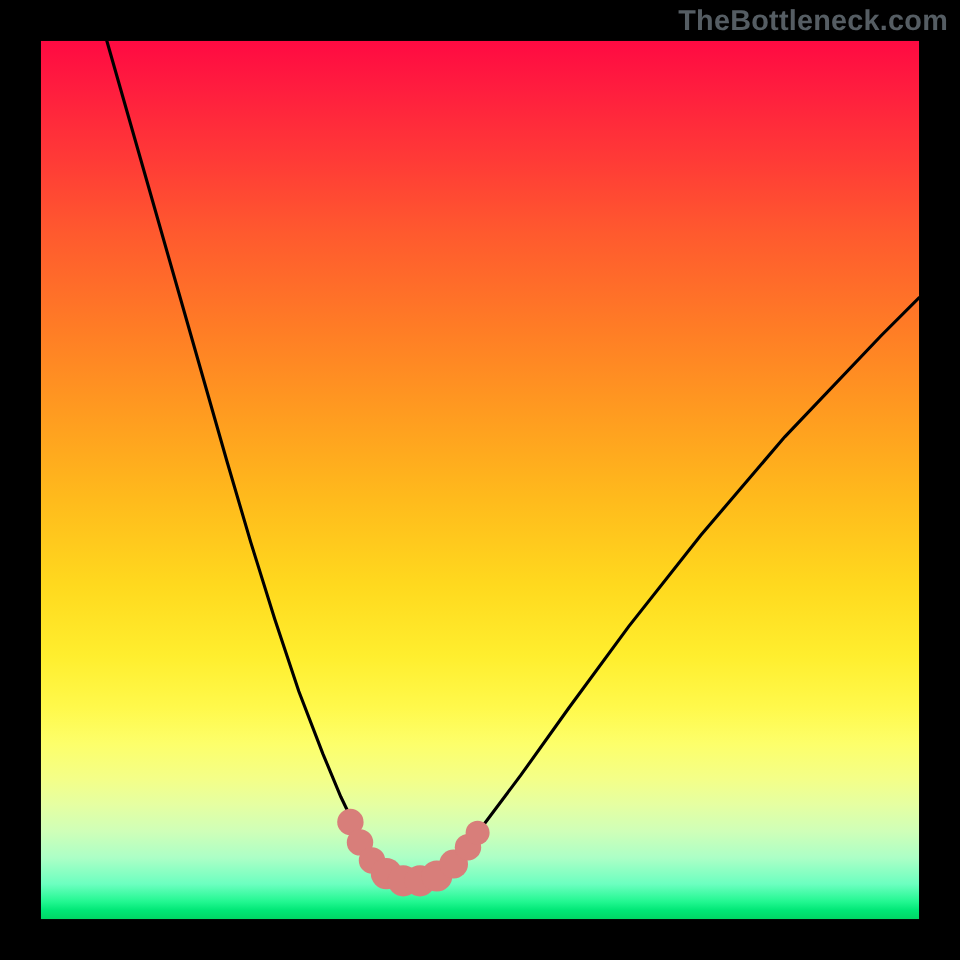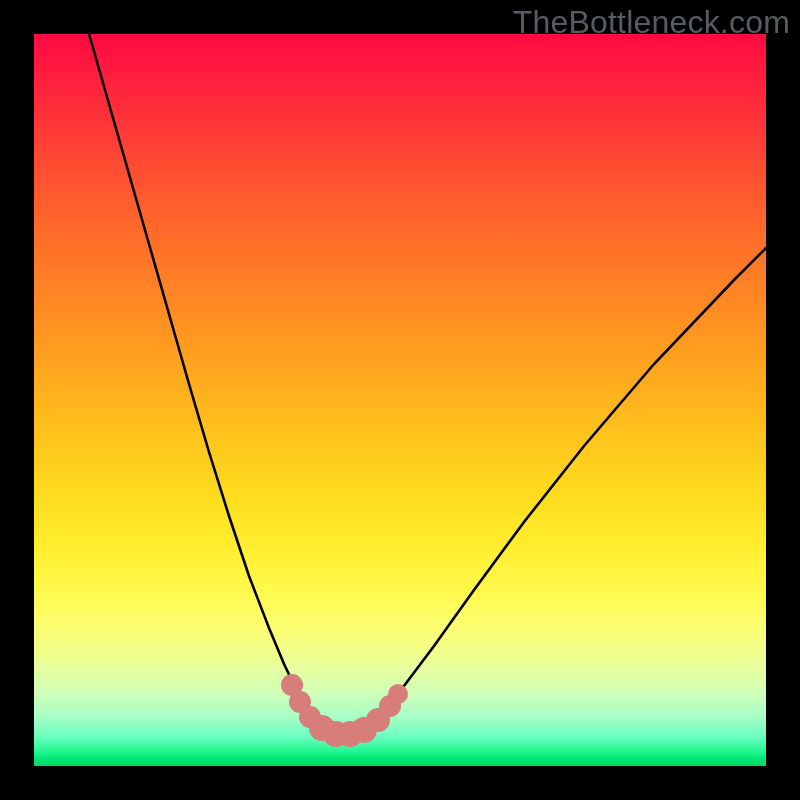--- a/index.html
+++ b/index.html
@@ -48,22 +48,22 @@
       #22f791 98%,
       #00e776 99%,
       #00d664 100%
     );
   }
   .watermark {
     position: absolute;
     top: 4px;
     right: 10px;
     color: #555d63;
-    font-size: 32px;
-    font-weight: 400;
+    font-size: 24px;
+    font-weight: 700;
     letter-spacing: 0.2px;
     user-select: none;
   }
   svg.curve {
     position: absolute;
     inset: 0;
   }
 </style>
 </head>
 <body>

